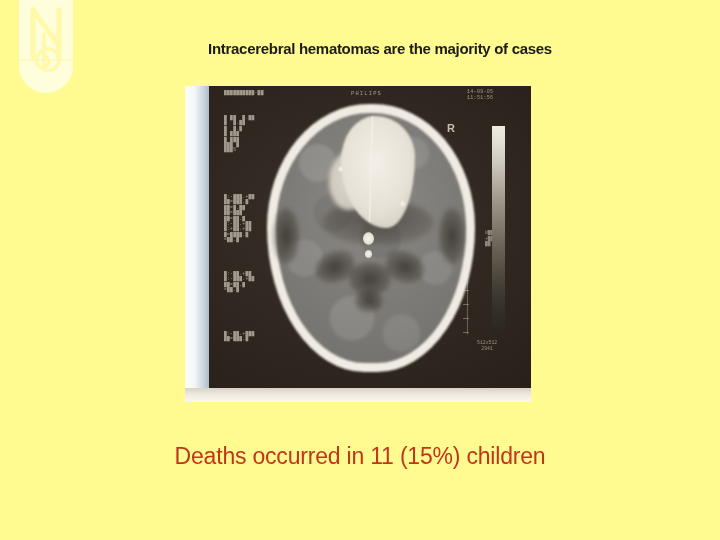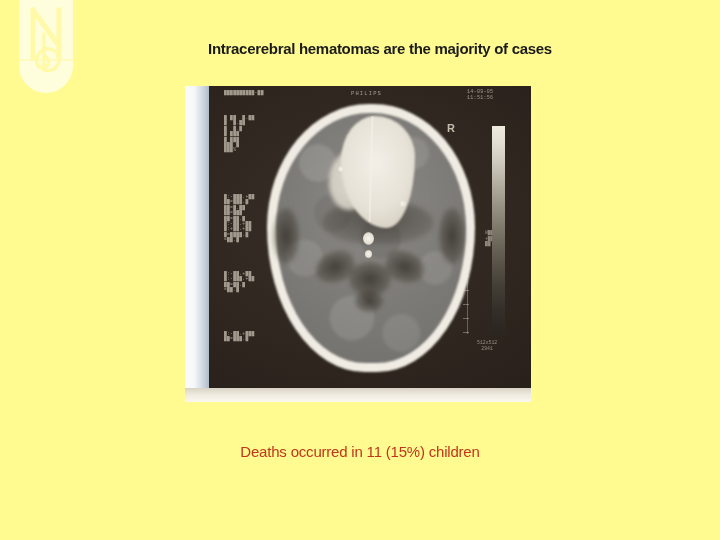--- a/index.html
+++ b/index.html
@@ -256,21 +256,21 @@
   #photo { filter: blur(0.35px) saturate(0.9); }
 
   
   #caption {
     position: absolute;
     left: 0;
     top: 443px;
     width: 720px;
     text-align: center;
     font-family: "Liberation Sans", sans-serif;
-    font-size: 15px;
+    font-size: 23px;
     font-weight: normal;
     letter-spacing: -0.2px;
     color: #C0361B;
     white-space: nowrap;
   }
 </style>
 </head>
 <body>
 
 <div id="slide">

